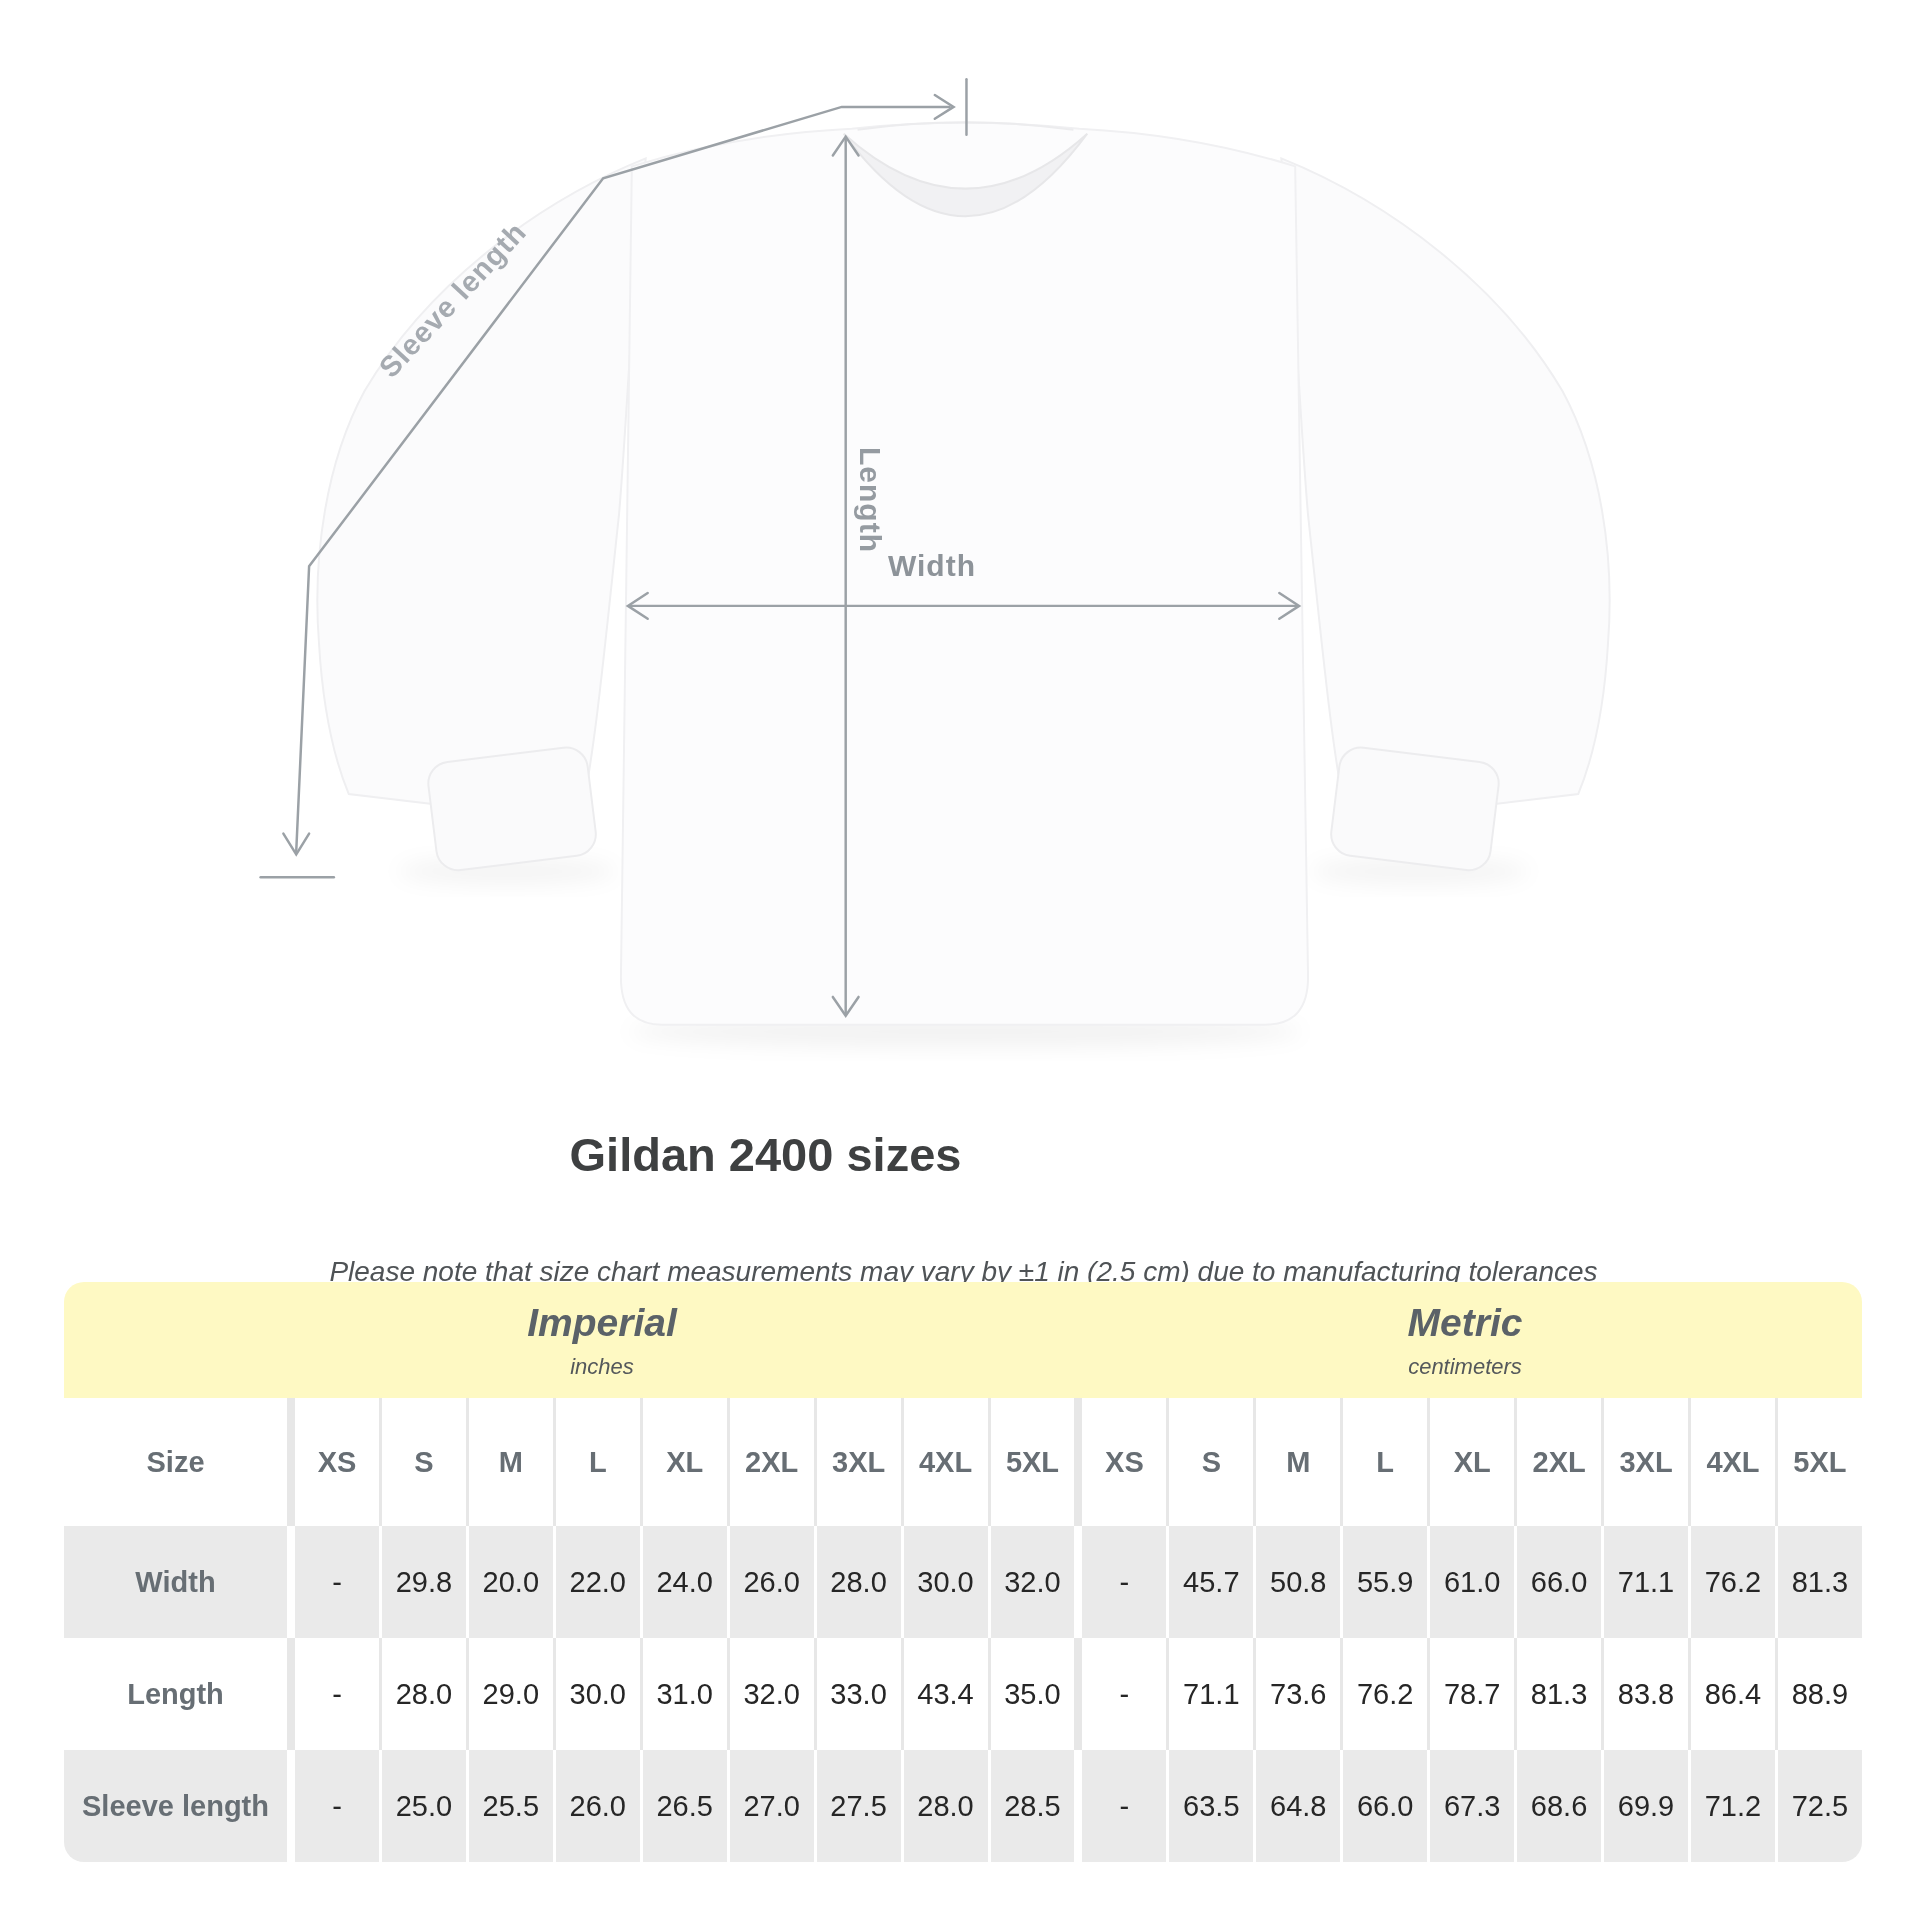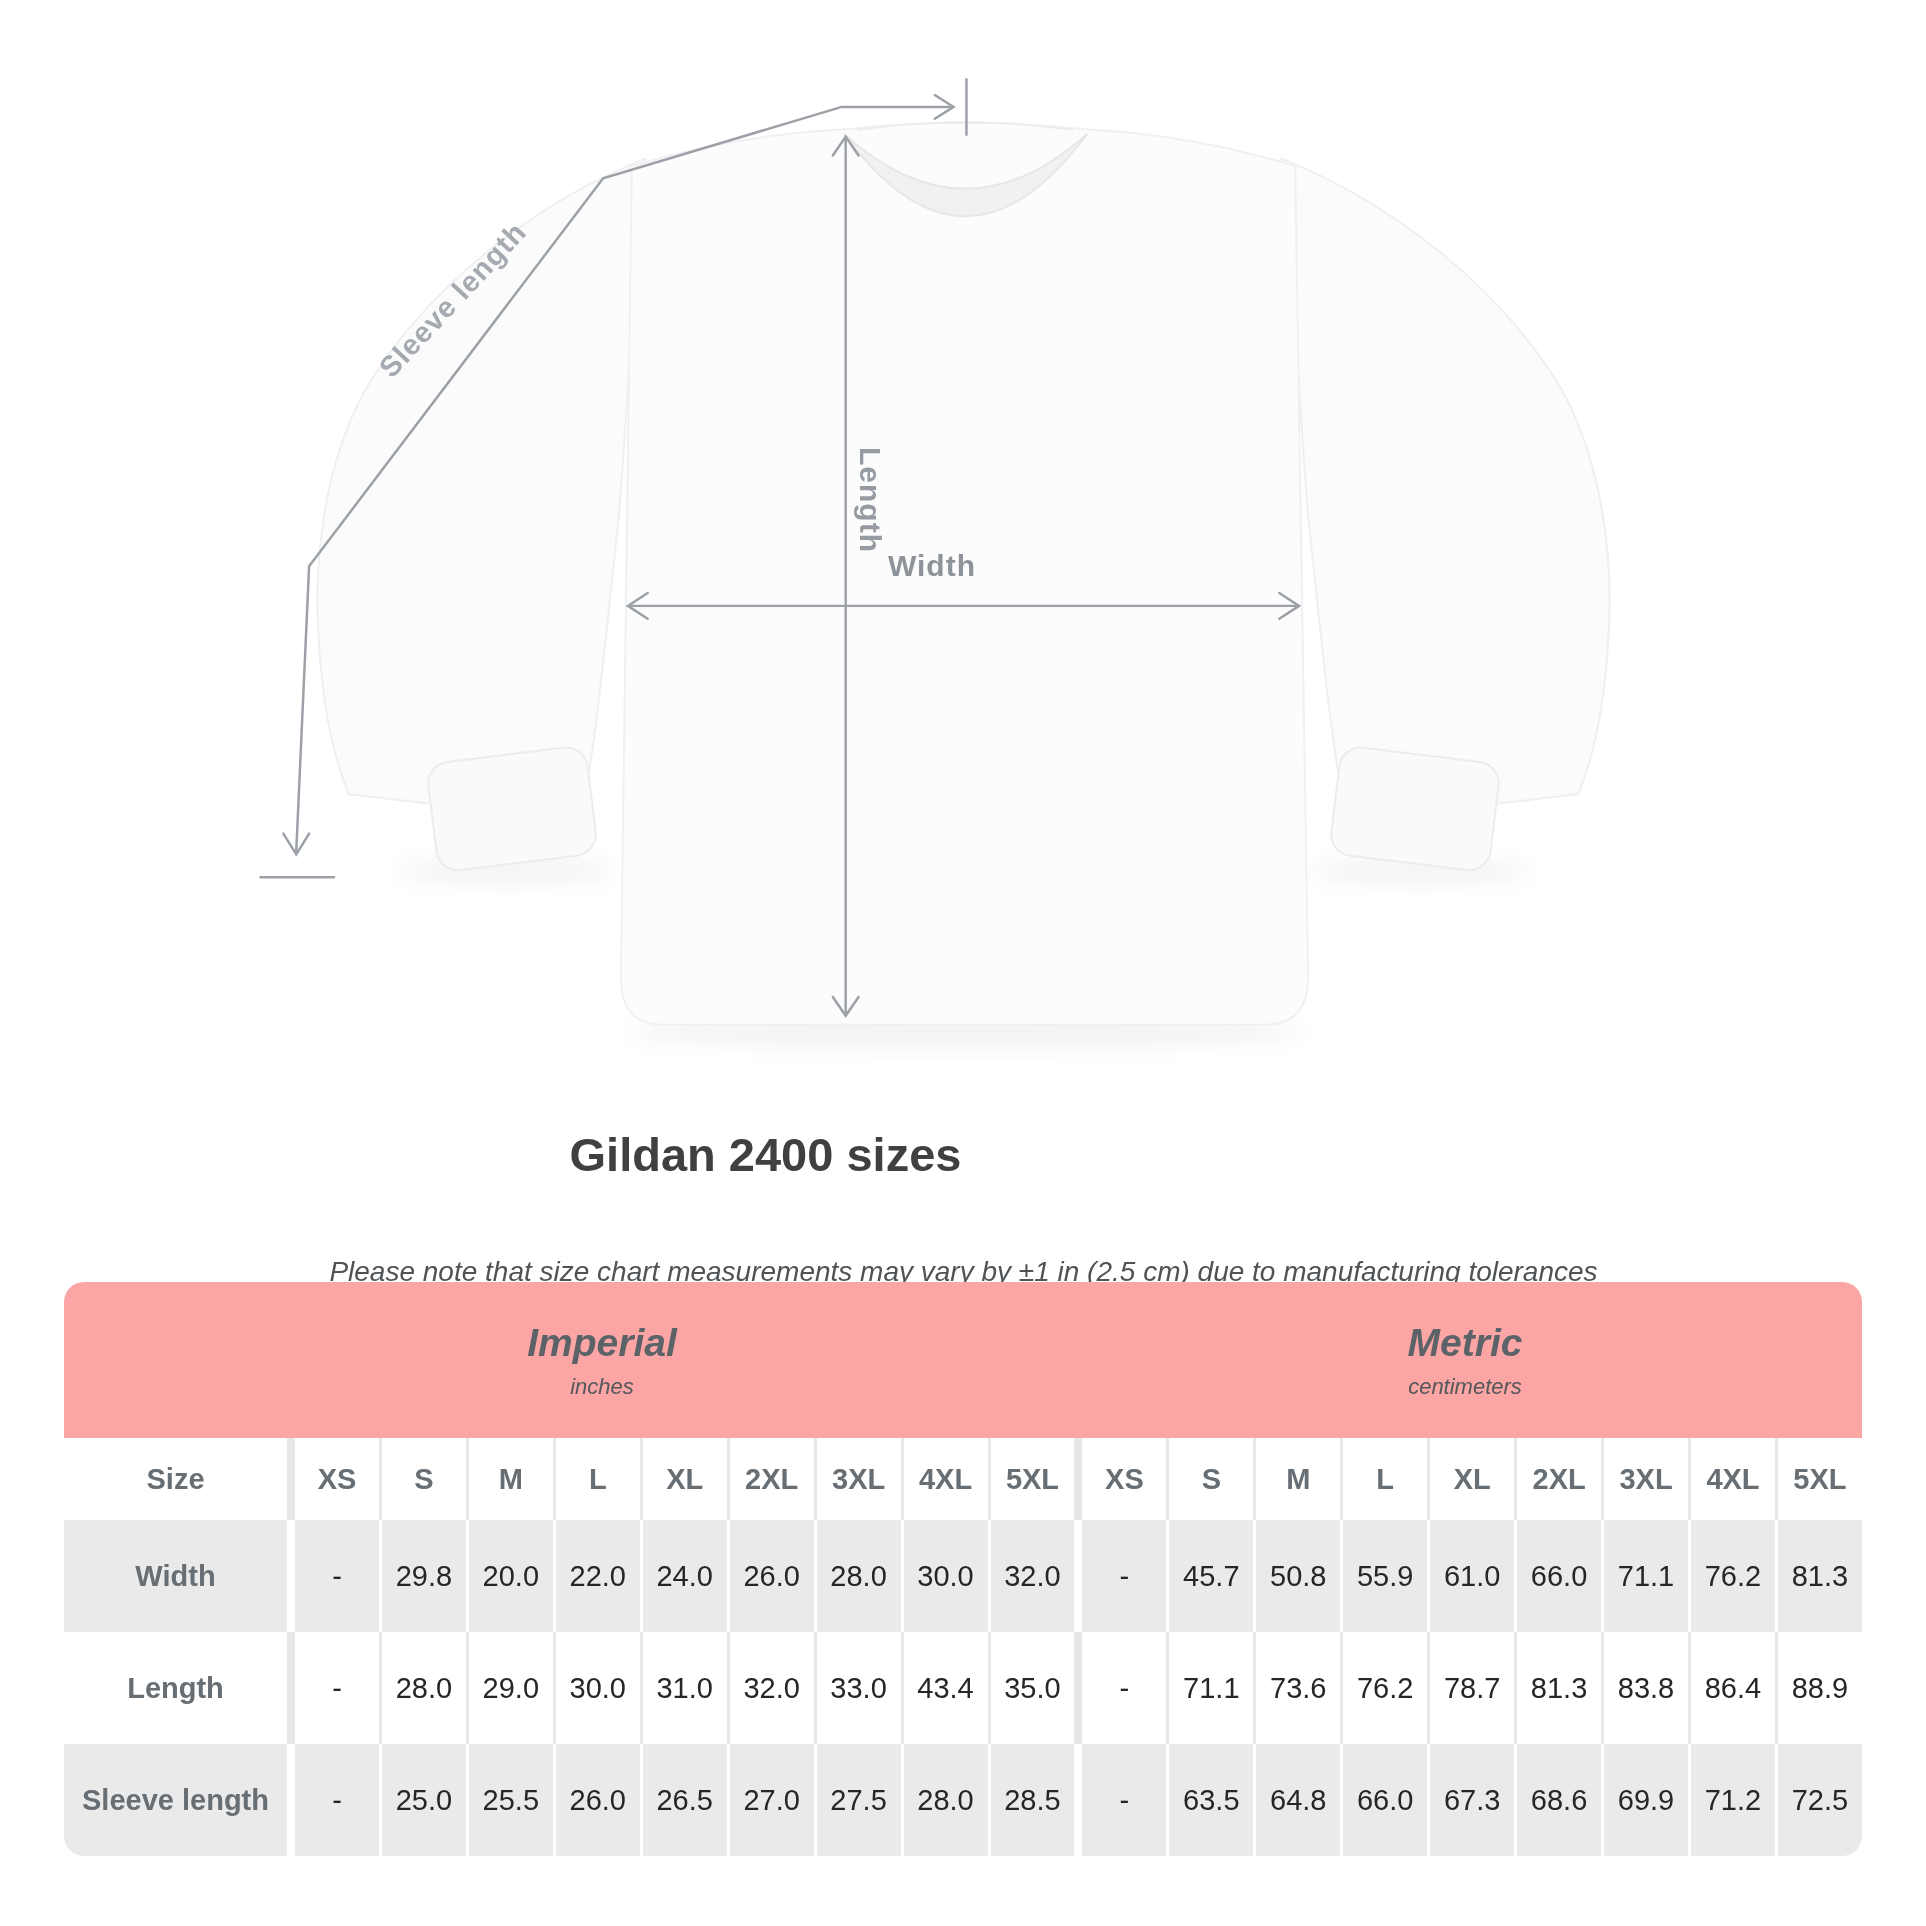--- a/index.html
+++ b/index.html
@@ -18,28 +18,28 @@
     font-size:30px;color:#959ba1;}
   .dim-width{left:932px;top:566px;transform:translate(-50%,-50%);
     font-size:30px;color:#8d9399;}
   
   .chart-title{position:absolute;left:0;top:1127px;width:1531px;text-align:center;
     font-size:47px;font-weight:bold;color:#3e4041;}
   .chart-subtitle{position:absolute;left:0;top:1256px;width:1927px;text-align:center;
     font-size:28px;font-style:italic;color:#4f5356;}
   
   .size-table{position:absolute;left:64px;top:1282px;width:1798px;}
-  .band{position:relative;height:156px;background:#fca5a5;border-radius:20px 20px 0 0;}
+  .band{position:relative;height:116px;background:#fef9c3;border-radius:20px 20px 0 0;}
   .band-group{position:absolute;top:50%;transform:translate(-50%,-50%);text-align:center;}
   .band-group .g-label{font-size:39px;font-weight:bold;font-style:italic;color:#5b6268;line-height:1.15;}
   .band-group .g-sub{font-size:22px;font-style:italic;color:#54585b;margin-top:8px;}
   .band-imperial{left:538px;}
   .band-metric{left:1401px;}
   .trow{display:flex;height:112px;}
-  .trow.hdr{height:82px;}
+  .trow.hdr{height:128px;}
   .cell{flex:1 1 0;display:flex;align-items:center;justify-content:center;
     border-right:3px solid transparent;font-size:29px;color:#262626;}
   .cell:last-child{border-right:none !important;}
   .cell.lab{flex:0 0 231px;border-right-width:8px;font-weight:bold;color:#676e74;}
   .cell.g-end{border-right-width:8px;}
   .trow.white .cell{background:#ffffff;border-right-color:#e7e7e7;}
   .trow.gray  .cell{background:#eaeaea;border-right-color:#ffffff;}
   .trow.hdr .cell{font-weight:bold;color:#676e74;}
   .trow.last .cell.lab{border-bottom-left-radius:20px;}
   .trow.last .cell:last-child{border-bottom-right-radius:20px;}

